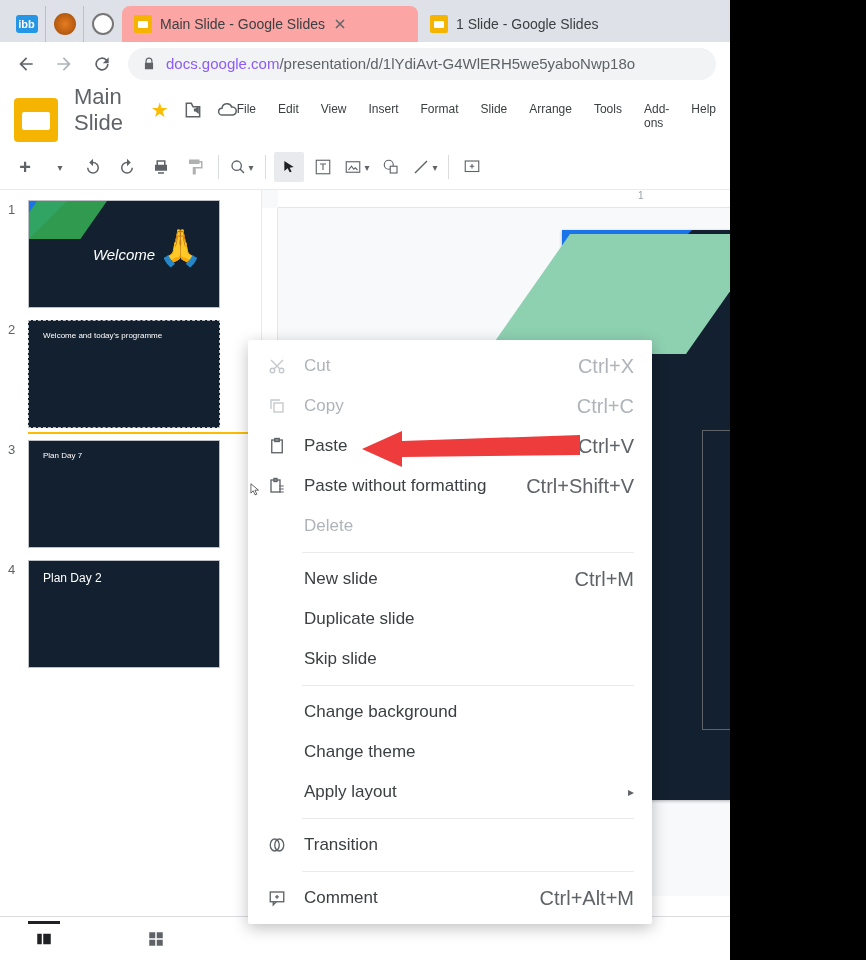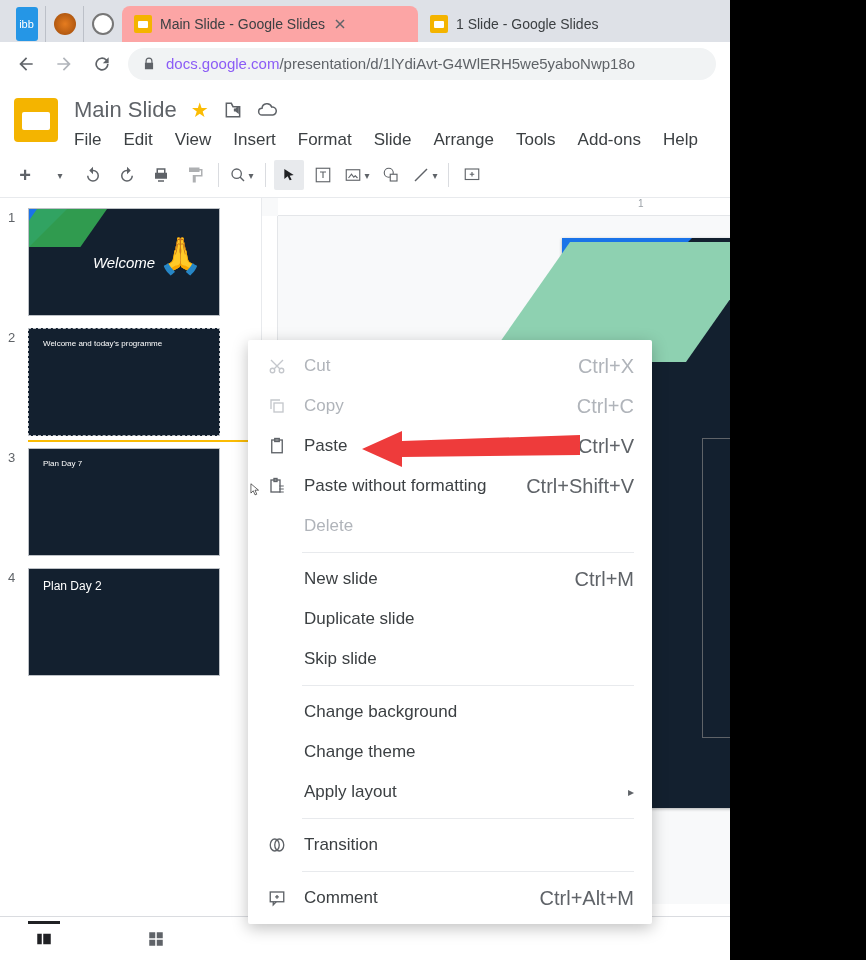--- a/index.html
+++ b/index.html
@@ -25,26 +25,26 @@
   .urlbar { height:44px; width:730px; background:#fff; border-bottom:1px solid #fff; display:flex; align-items:center; padding:0 14px; gap:14px;}
   .nav-btn { width:24px; height:24px; display:flex; align-items:center; justify-content:center; color:#5f6368;}
   .nav-btn.disabled{ color:#b0b4ba;}
   .url-field { flex:1; height:32px; background:#f1f3f4; border-radius:16px; display:flex; align-items:center; padding:0 14px; font-size:15px; color:#5f6368; gap:10px;}
   .url-host { color:#8b5cf6;}
   
   
   .dochdr { display:flex; width:730px; padding:10px 14px 0 14px; gap:16px;}
   .appicon { width:44px; height:44px; background:#f4b400; border-radius:4px; position:relative; flex:0 0 44px; margin-top:2px;}
   .appicon::after{ content:""; position:absolute; top:14px; left:8px; width:28px; height:18px; background:#fff; border-radius:2px;}
-  .docinfo { display:flex; flex-direction:column;}
+  .docinfo { display:flex; flex-direction:row;}
   .titlerow { display:flex; align-items:center; gap:14px; height:28px;}
   .doctitle { font-size:22px; color:#5f6368;}
   .star { color:#fbbc04; font-size:20px;}
   .hdricon { width:20px; height:20px; color:#5f6368;}
-  .menubar { display:flex; gap:22px; font-size:17px; color:#3c4043; padding-top:6px;}
+  .menubar { display:flex; gap:22px; font-size:12px; color:#3c4043; padding-top:6px;}
   
   
   .toolbar { height:46px; width:730px; border-top:1px solid #fff; border-bottom:1px solid #e8eaed; display:flex; align-items:center; padding:0 10px; gap:4px; margin-top:2px;}
   .tbtn { min-width:30px; height:30px; display:flex; align-items:center; justify-content:center; color:#5f6368; border-radius:2px;}
   .tbtn.active { background:#e8eaed;}
   .tsep { width:1px; height:24px; background:#dadce0; margin:0 4px;}
   .tbtn .dd { margin-left:2px; font-size:10px;}
   
   
   .workspace { display:flex; width:730px; height:calc(100% - 42px - 44px - 78px - 46px - 44px); background:#fff;}
@@ -90,21 +90,21 @@
 
   .cursor-ptr{ position:absolute; left:248px; top:480px; z-index:55; font-size:16px; pointer-events:none;}
 </style>
 </head>
 <body>
 
 <div class="right-black"></div>
 
 <div class="tabstrip">
   <div class="pinned">
-      <div class="pinned-glyph" style="background:#2596e6; border-radius:3px; width:22px; height:34px; color:#fff; font-size:11px; font-weight:normal; display:flex; align-items:center; justify-content:center;">ibb</div>
+      <div class="pinned-glyph" style="background:#2596e6; border-radius:3px; width:22px; height:18px; color:#fff; font-size:11px; font-weight:bold; display:flex; align-items:center; justify-content:center;">ibb</div>
     </div>
   <div class="pinned">
       <div class="pinned-glyph" style="background:radial-gradient(#e67c1f,#9c4a0b);"></div>
     </div>
   <div class="pinned last">
       <div class="pinned-glyph" style="border:2px solid #777; background:#fff;"></div>
     </div>
   <div class="tab active" style="width:296px">
     <span class="tab-favicon"></span>
     <span>Main Slide - Google Slides</span>

